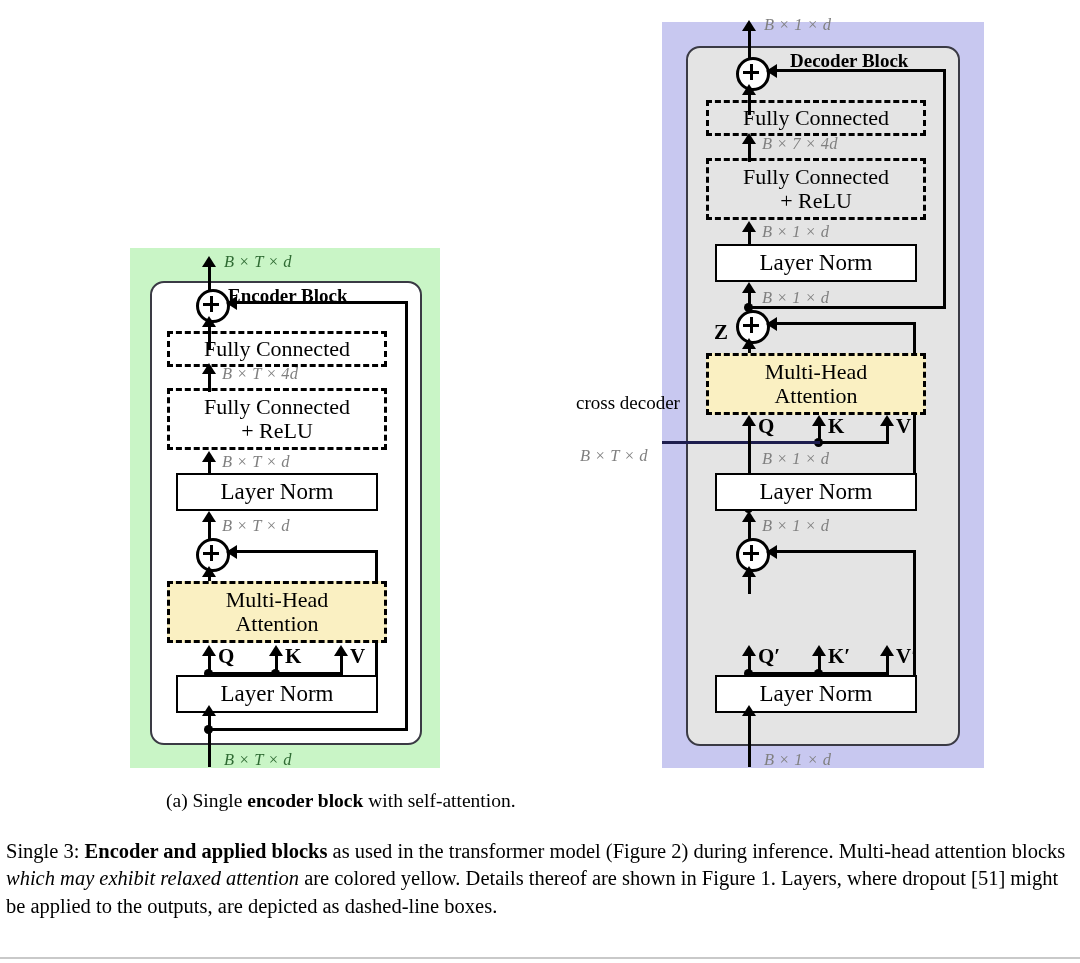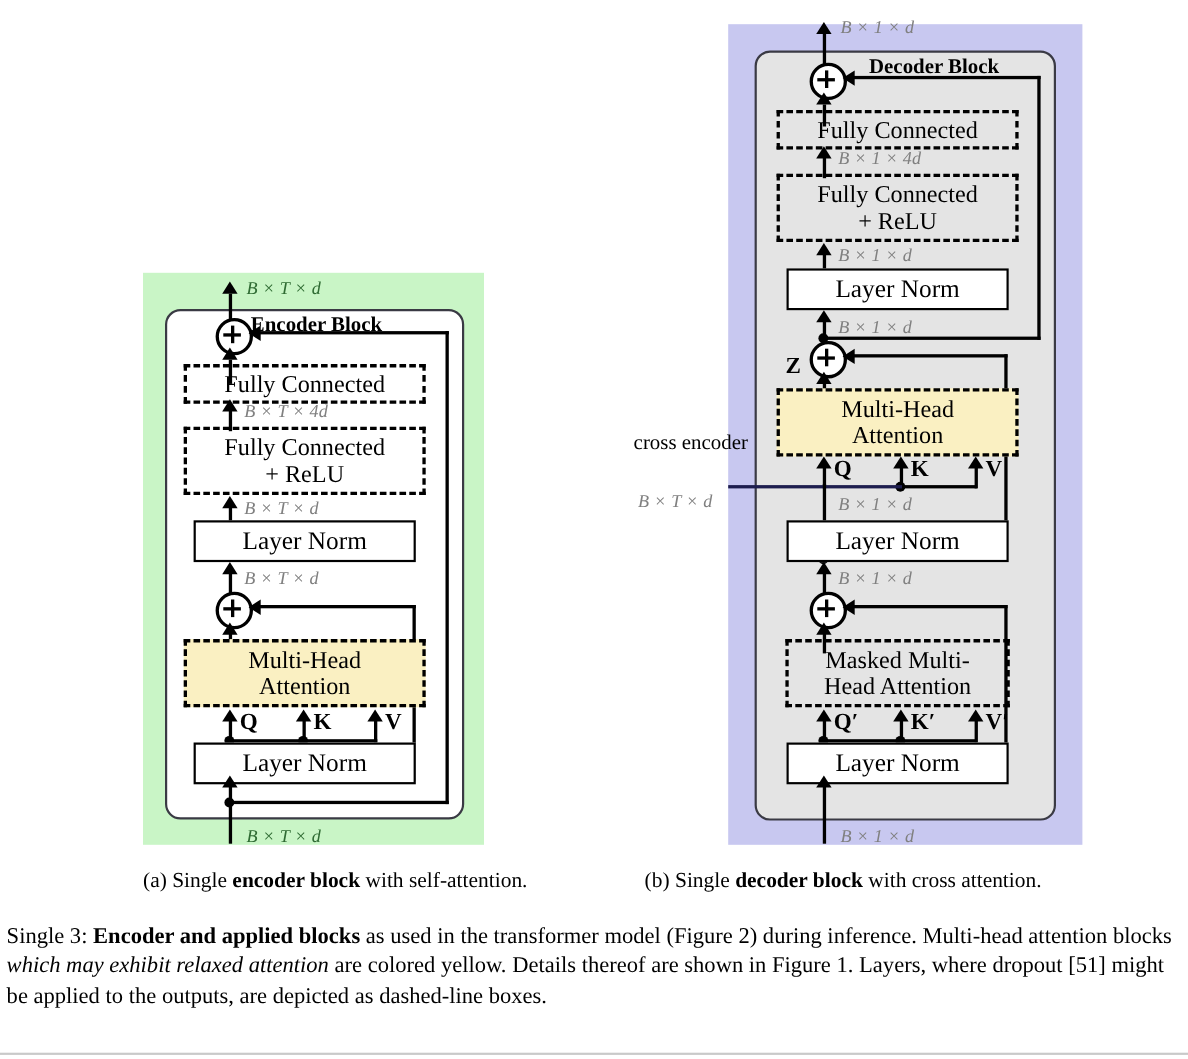--- a/index.html
+++ b/index.html
@@ -49,21 +49,21 @@
 
   
   .dim{position:absolute;font-style:italic;font-size:16.5px;color:#808080;white-space:nowrap;letter-spacing:.2px;}
   .dim.g{color:#2f6b33;}
   .blk-title{position:absolute;font-weight:bold;font-size:19px;white-space:nowrap;}
   .qkv{position:absolute;font-weight:bold;font-size:21px;white-space:nowrap;}
   .zlab{position:absolute;font-weight:bold;font-size:21px;}
   .fromenc{position:absolute;font-size:19px;line-height:1.12;text-align:right;white-space:nowrap;}
 
   
-  .subcap{position:absolute;font-size:19.5px;white-space:nowrap;}
+  .subcap{position:absolute;font-size:19.5px;white-space:nowrap;margin-left:36px;}
   .subcap b{font-weight:bold;}
   .figcap{position:absolute;font-size:20.5px;line-height:1.33;text-align:left;}
   .figcap b{font-weight:bold;}
   .figcap i{font-style:italic;}
   .rule{position:absolute;left:0;top:957px;width:1080px;height:2px;background:#c9c9c9;}
 </style>
 </head>
 <body>
 
 <div class="fig">
@@ -174,21 +174,21 @@
 
   <div class="vline" style="left:748px;top:95px;height:20px;"></div>
   <div class="ar-up" style="left:742px;top:84px;"></div>
 
   <div class="box dashed" style="left:706px;top:100px;width:220px;height:36px;font-size:22px;">
     <span class="ln">Fully Connected</span>
   </div>
 
   <div class="vline" style="left:748px;top:142px;height:20px;"></div>
   <div class="ar-up" style="left:742px;top:133px;"></div>
-  <div class="dim" style="left:762px;top:134px;">B × 1 × 4d</div>
+  <div class="dim" style="left:762px;top:134px;">B × 7 × 4d</div>
 
   <div class="box dashed" style="left:706px;top:158px;width:220px;height:62px;font-size:22px;">
     <span class="ln">Fully Connected</span>
     <span class="ln">+ ReLU</span>
   </div>
 
   <div class="vline" style="left:748px;top:230px;height:22px;"></div>
   <div class="ar-up" style="left:742px;top:221px;"></div>
   <div class="dim" style="left:762px;top:222px;">B × 1 × d</div>
 
@@ -228,21 +228,21 @@
   <div class="vline" style="left:886px;top:424px;height:20px;"></div>
   <div class="ar-up" style="left:880px;top:415px;"></div>
   <div class="qkv" style="left:896px;top:414px;">V</div>
 
   <div class="hline" style="left:818px;top:441px;width:70px;"></div>
   <div class="dot" style="left:814px;top:438px;"></div>
 
   <div class="hline blue" style="left:662px;top:441px;width:158px;"></div>
   <div class="fromenc" style="left:576px;top:392px;width:84px;">
     <span class="ln">cross</span>
-    <span class="ln">encoder</span>
+    <span class="ln">decoder</span>
   </div>
   <div class="dim" style="left:580px;top:446px;">B × T × d</div>
 
   <div class="vline" style="left:748px;top:440px;height:38px;"></div>
   <div class="dim" style="left:762px;top:449px;">B × 1 × d</div>
 
   <div class="box solid" style="left:715px;top:473px;width:202px;height:38px;font-size:23px;">
     <span class="ln">Layer Norm</span>
   </div>
 
@@ -253,24 +253,20 @@
   <div class="plus" style="left:736px;top:538px;"></div>
   <div class="hline" style="left:776px;top:550px;width:140px;"></div>
   <div class="ar-left" style="left:766px;top:545px;"></div>
   <div class="vline" style="left:913px;top:550px;height:162px;"></div>
   <div class="hline" style="left:748px;top:709px;width:168px;"></div>
   <div class="dot" style="left:744px;top:706px;"></div>
 
   <div class="vline" style="left:748px;top:576px;height:18px;"></div>
   <div class="ar-up" style="left:742px;top:566px;"></div>
 
-  <div class="box dashed" style="left:714px;top:581px;width:204px;height:62px;font-size:22px;">
-    <span class="ln">Masked Multi-</span>
-    <span class="ln">Head Attention</span>
-  </div>
 
   <div class="vline" style="left:748px;top:655px;height:20px;"></div>
   <div class="ar-up" style="left:742px;top:645px;"></div>
   <div class="qkv" style="left:758px;top:644px;">Q′</div>
 
   <div class="vline" style="left:818px;top:655px;height:20px;"></div>
   <div class="ar-up" style="left:812px;top:645px;"></div>
   <div class="qkv" style="left:828px;top:644px;">K′</div>
 
   <div class="vline" style="left:886px;top:655px;height:20px;"></div>
@@ -286,23 +282,20 @@
   </div>
 
   <div class="vline" style="left:748px;top:713px;height:54px;"></div>
   <div class="ar-up" style="left:742px;top:705px;"></div>
   <div class="dim" style="left:764px;top:750px;">B × 1 × d</div>
 
   <div class="subcap" style="left:130px;top:790px;">
     <span>(a) Single </span><b>encoder block</b><span> with self-attention.</span>
   </div>
 
-  <div class="subcap" style="left:586px;top:790px;">
-    <span>(b) Single </span><b>decoder block</b><span> with cross attention.</span>
-  </div>
 
   <div class="figcap" style="left:6px;top:838px;width:1062px;">
     <span>Single 3:</span>
     <b>Encoder and applied blocks</b><span> as used in the transformer model (Figure 2) during inference. Multi-head attention blocks </span><i>which may exhibit relaxed attention</i><span> are colored yellow. Details thereof are shown in Figure 1. Layers, where dropout [51] might be applied to the outputs, are depicted as dashed-line boxes.</span>
   </div>
 
   <div class="rule"></div>
 </div>
 
 </body></html>

